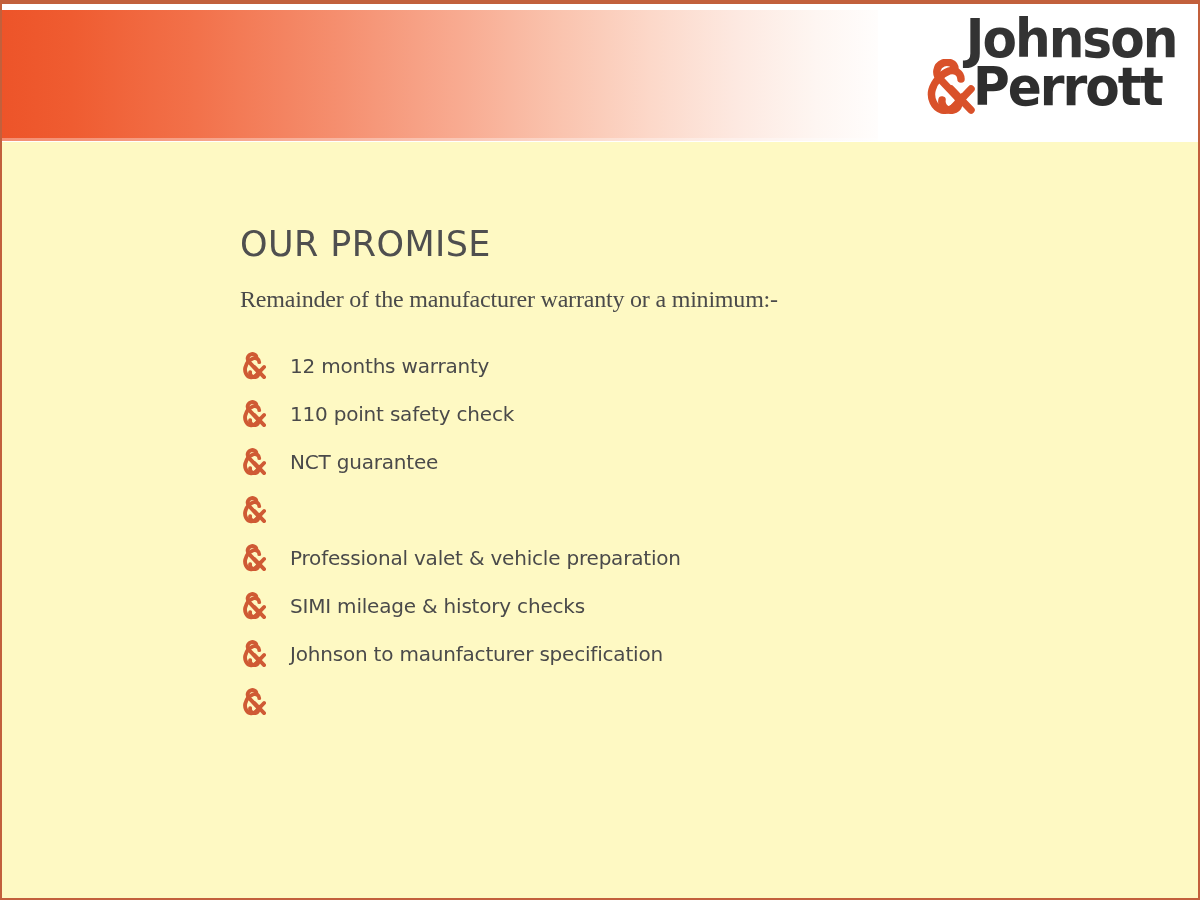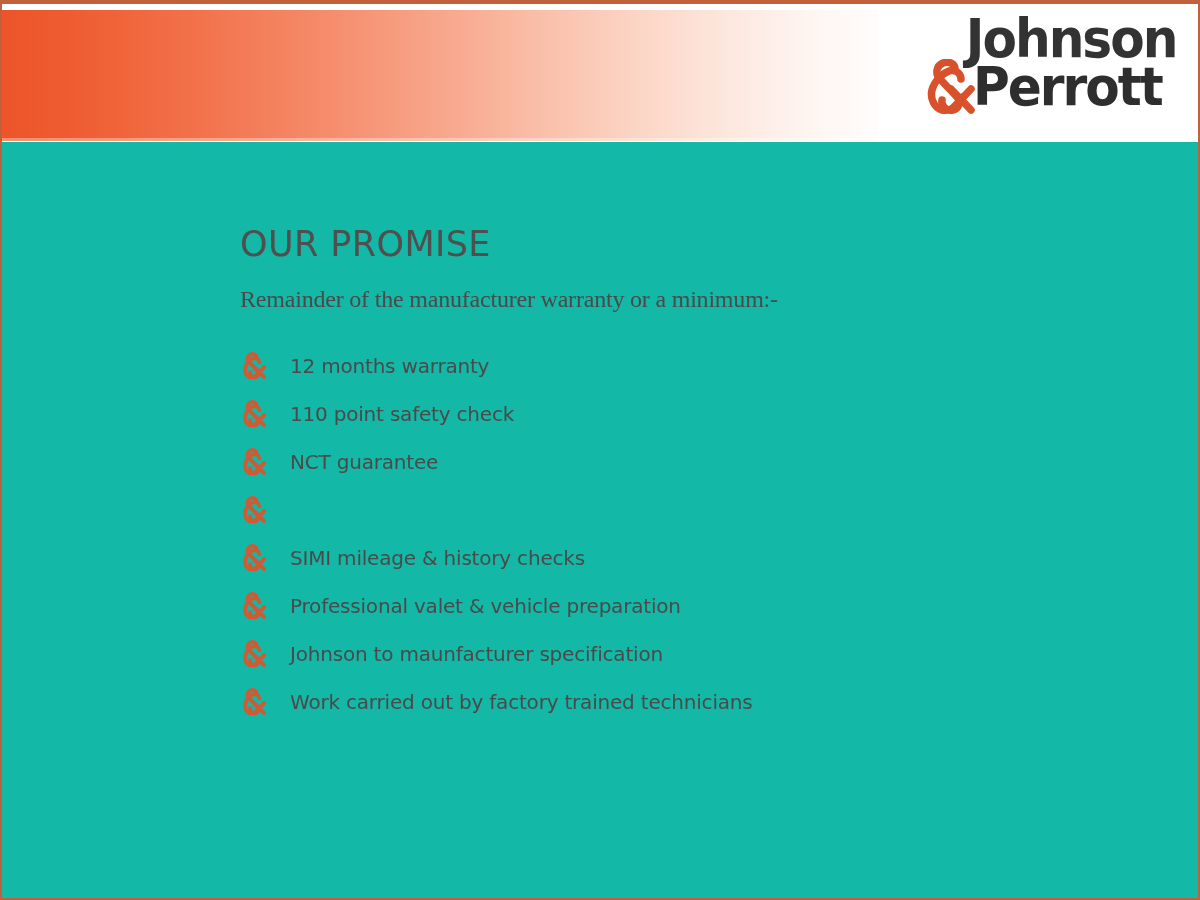--- a/index.html
+++ b/index.html
@@ -13,21 +13,21 @@
     font-family: "Liberation Sans", sans-serif;
     overflow: hidden;
   }
 
   
   .page {
     position: relative;
     box-sizing: border-box;
     width: 1200px;
     height: 900px;
-    background: #14b8a6;
+    background: #fef9c3;
     border: 2px solid #c2603c;
     overflow: hidden;
   }
 
   
   .header {
     position: absolute;
     left: 0;
     top: 0;
     width: 100%;
@@ -248,51 +248,50 @@
       </li>
       <li class="promise-item">
         <svg class="bullet-mark" viewBox="0 0 54 56" xmlns="http://www.w3.org/2000/svg">
           <g fill="none" stroke="#cf5a34" stroke-width="8" stroke-linecap="round" stroke-linejoin="round">
             <path d="M34 10 C34 4 27 2 22 4 C15 7 14 15 19 20 L36 38 C40 43 38 50 32 51 C25 52 20 47 21 41"></path>
             <path d="M40 20 C40 14 34 10 28 12 C20 15 13 23 11 31 C9 39 13 49 21 51 C30 53 38 46 42 38"></path>
             <path d="M30 30 L50 51"></path>
               <path d="M50 30 L30 51"></path>
           </g>
         </svg>
+        <span class="promise-text">Professional valet &amp; vehicle preparation</span>
+      </li>
+      <li class="promise-item">
+        <svg class="bullet-mark" viewBox="0 0 54 56" xmlns="http://www.w3.org/2000/svg">
+          <g fill="none" stroke="#cf5a34" stroke-width="8" stroke-linecap="round" stroke-linejoin="round">
+            <path d="M34 10 C34 4 27 2 22 4 C15 7 14 15 19 20 L36 38 C40 43 38 50 32 51 C25 52 20 47 21 41"></path>
+            <path d="M40 20 C40 14 34 10 28 12 C20 15 13 23 11 31 C9 39 13 49 21 51 C30 53 38 46 42 38"></path>
+            <path d="M30 30 L50 51"></path>
+              <path d="M50 30 L30 51"></path>
+          </g>
+        </svg>
         <span class="promise-text">SIMI mileage &amp; history checks</span>
       </li>
       <li class="promise-item">
         <svg class="bullet-mark" viewBox="0 0 54 56" xmlns="http://www.w3.org/2000/svg">
           <g fill="none" stroke="#cf5a34" stroke-width="8" stroke-linecap="round" stroke-linejoin="round">
             <path d="M34 10 C34 4 27 2 22 4 C15 7 14 15 19 20 L36 38 C40 43 38 50 32 51 C25 52 20 47 21 41"></path>
             <path d="M40 20 C40 14 34 10 28 12 C20 15 13 23 11 31 C9 39 13 49 21 51 C30 53 38 46 42 38"></path>
             <path d="M30 30 L50 51"></path>
               <path d="M50 30 L30 51"></path>
           </g>
         </svg>
-        <span class="promise-text">Professional valet &amp; vehicle preparation</span>
-      </li>
-      <li class="promise-item">
-        <svg class="bullet-mark" viewBox="0 0 54 56" xmlns="http://www.w3.org/2000/svg">
-          <g fill="none" stroke="#cf5a34" stroke-width="8" stroke-linecap="round" stroke-linejoin="round">
-            <path d="M34 10 C34 4 27 2 22 4 C15 7 14 15 19 20 L36 38 C40 43 38 50 32 51 C25 52 20 47 21 41"></path>
-            <path d="M40 20 C40 14 34 10 28 12 C20 15 13 23 11 31 C9 39 13 49 21 51 C30 53 38 46 42 38"></path>
-            <path d="M30 30 L50 51"></path>
-              <path d="M50 30 L30 51"></path>
-          </g>
-        </svg>
         <span class="promise-text">Johnson to maunfacturer specification</span>
       </li>
       <li class="promise-item">
         <svg class="bullet-mark" viewBox="0 0 54 56" xmlns="http://www.w3.org/2000/svg">
           <g fill="none" stroke="#cf5a34" stroke-width="8" stroke-linecap="round" stroke-linejoin="round">
             <path d="M34 10 C34 4 27 2 22 4 C15 7 14 15 19 20 L36 38 C40 43 38 50 32 51 C25 52 20 47 21 41"></path>
             <path d="M40 20 C40 14 34 10 28 12 C20 15 13 23 11 31 C9 39 13 49 21 51 C30 53 38 46 42 38"></path>
             <path d="M30 30 L50 51"></path>
               <path d="M50 30 L30 51"></path>
           </g>
         </svg>
-        <span class="promise-text">Work carried out by factory trained technicians</span>
       </li>
     </ul>
   </div>
 
 </div>
 
 </body></html>

